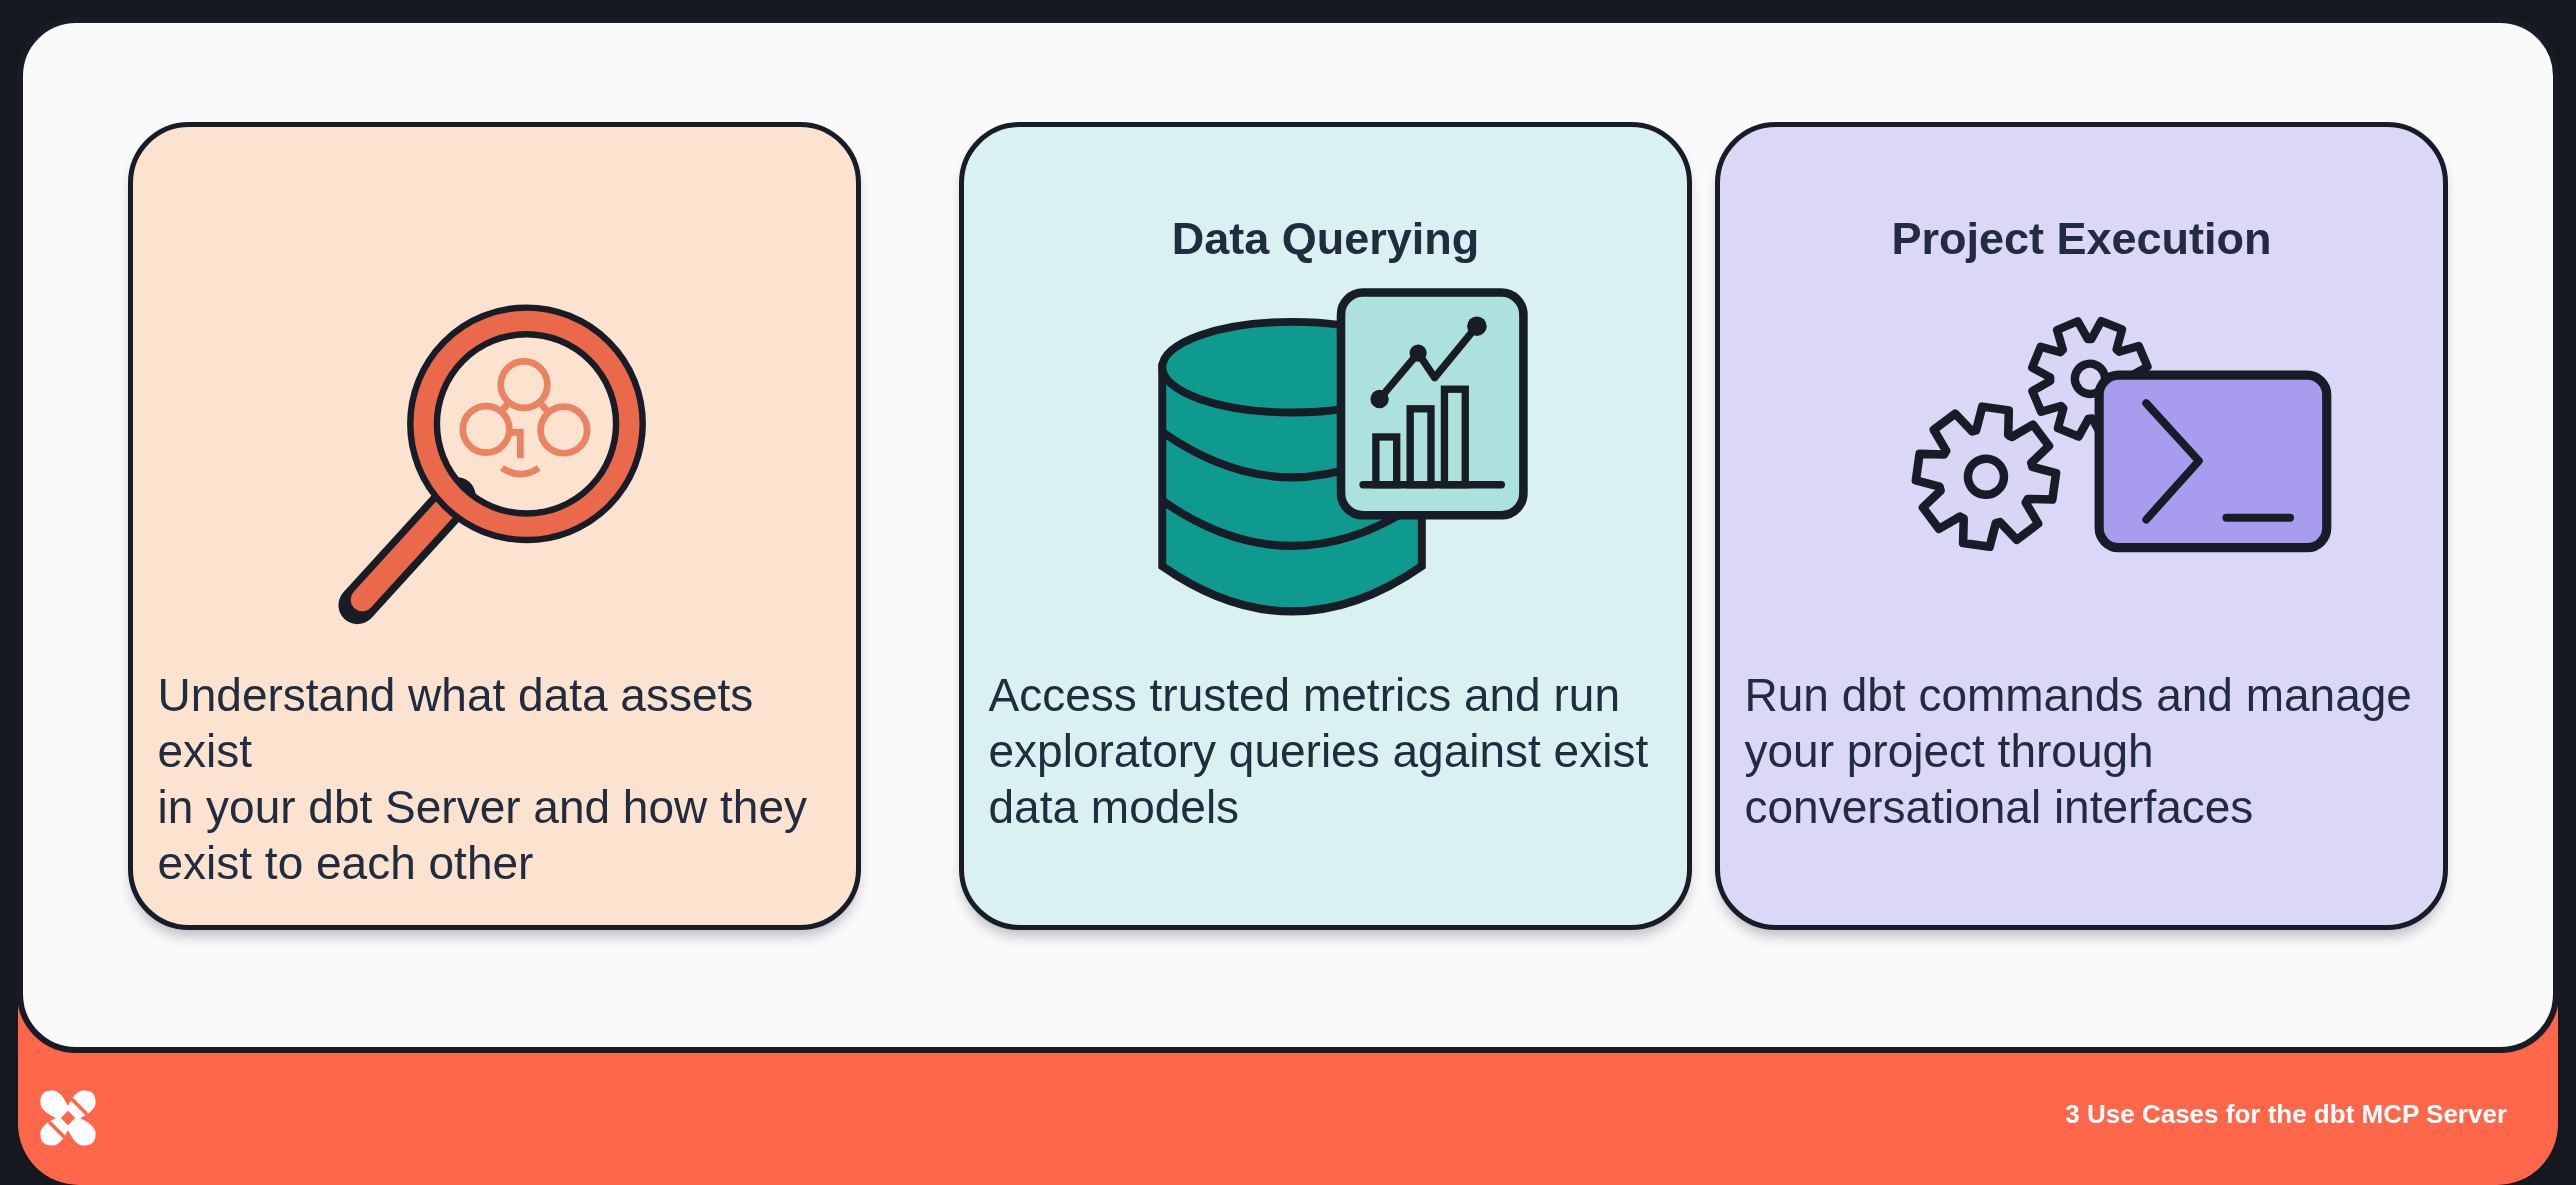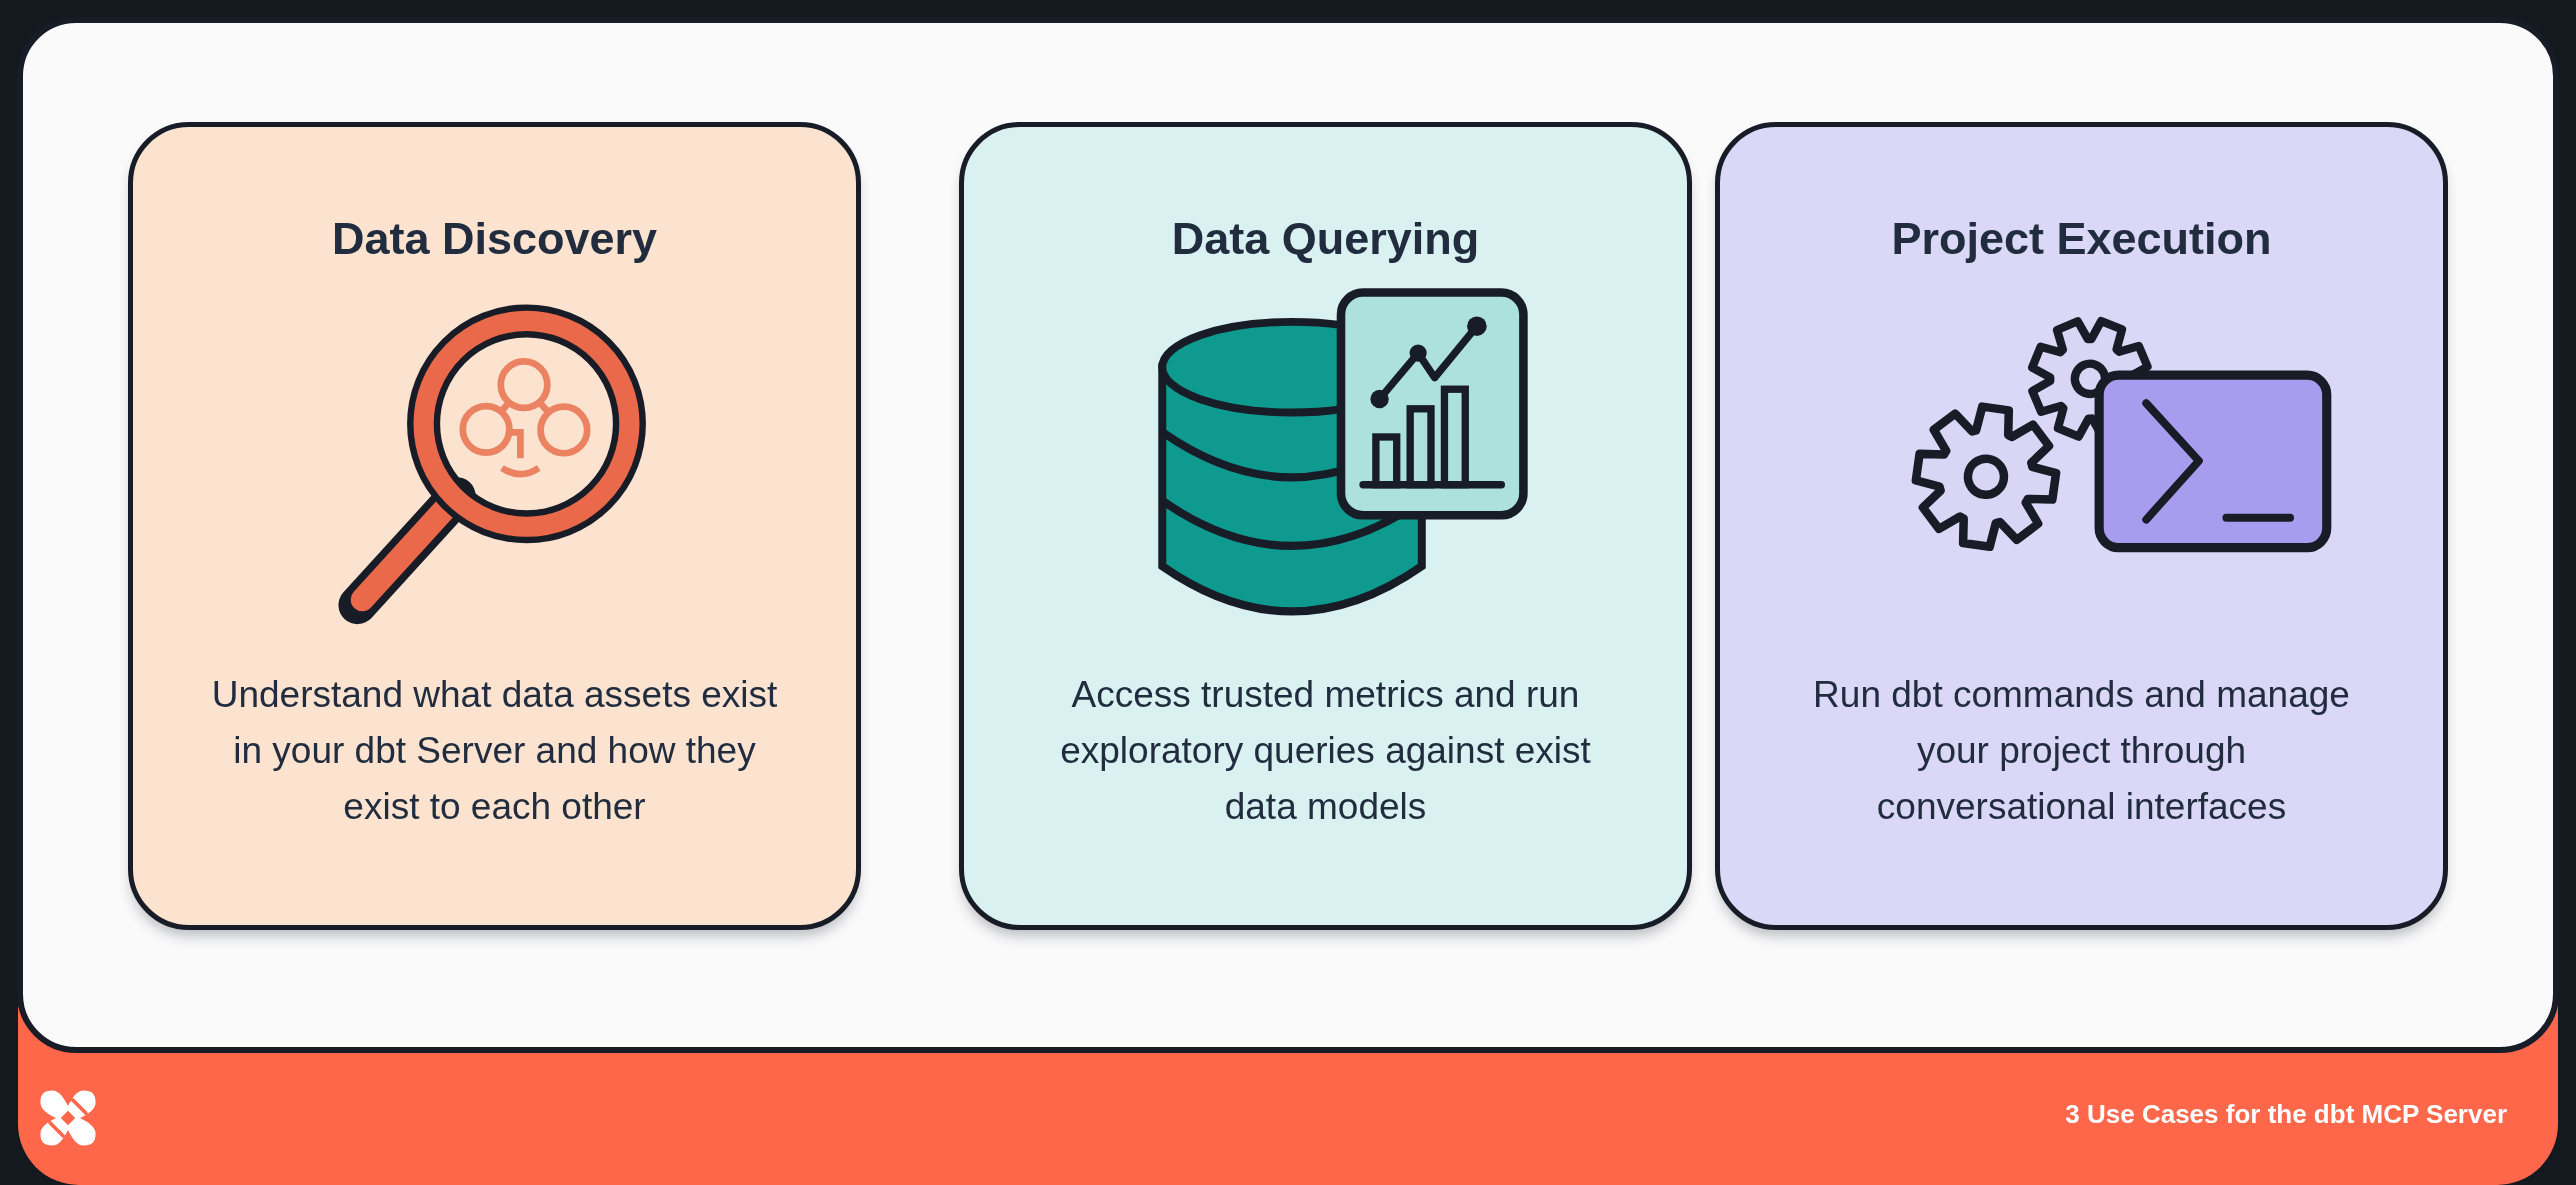--- a/index.html
+++ b/index.html
@@ -39,22 +39,21 @@
   .card-2{left:959px;}
   .card-3{left:1715px;}
   .card-title{
     position:absolute;top:86px;left:0;width:100%;
     text-align:center;
     font-size:45px;font-weight:700;letter-spacing:0;
     color:var(--text);
   }
   .card-desc{
     position:absolute;top:540px;left:24.5px;right:24.5px;
-    text-align:center;
-    font-size:37px;font-weight:400;line-height:56px;
+    font-size:46px;font-weight:400;line-height:56px;
     color:var(--text);
   }
   .card-desc span{display:block;}
   .icon-svg{position:absolute;}
   #icon-discovery{left:257px;top:245px;}
   #icon-querying{left:1139px;top:269px;}
   #icon-execution{left:1885px;top:288px;}
   .footer-caption{
     position:absolute;right:69px;top:1099px;
     font-size:26px;font-weight:700;
@@ -66,21 +65,20 @@
 </head>
 <body>
 
 <div id="canvas">
 
   <div class="footer-bar" style="background: rgb(255, 103, 75);"></div>
 
   <div class="panel" style="background: rgb(250, 250, 251);"></div>
 
   <article class="card card-1" style="background: rgb(251, 227, 208);">
-    <h2 class="card-title">Data Discovery</h2>
     <div class="card-desc">
       <span>Understand what data assets exist</span>
       <span>in your dbt Server and how they</span>
       <span>exist to each other</span>
     </div>
   </article>
 
   <article class="card card-2" style="background: rgb(217, 242, 241);">
     <h2 class="card-title">Data Querying</h2>
     <div class="card-desc">

